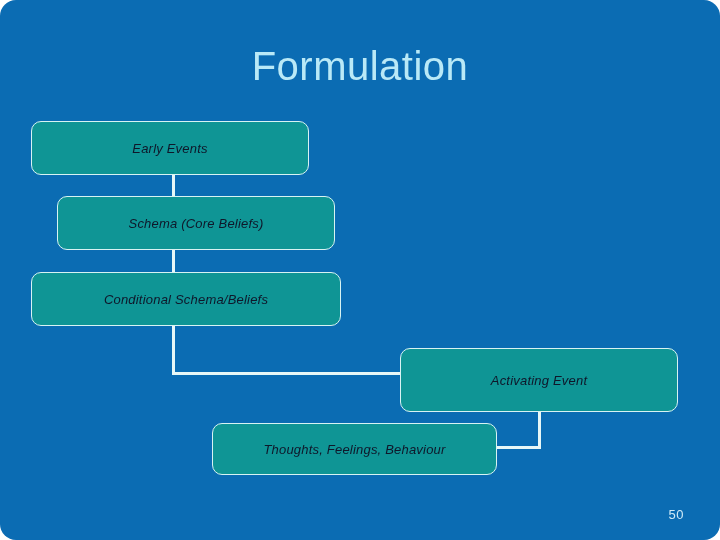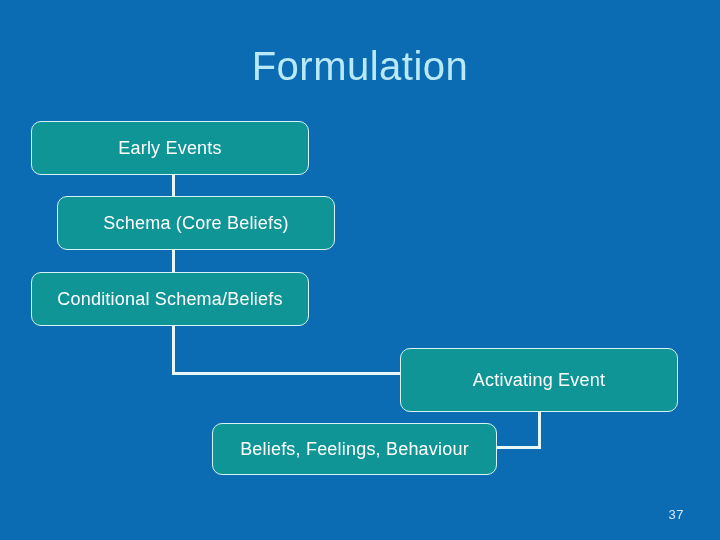--- a/index.html
+++ b/index.html
@@ -11,20 +11,21 @@
   body {
     font-family: "Liberation Sans", sans-serif;
   }
 
   #slide {
     position: relative;
     width: 720px;
     height: 540px;
     background: #0b6cb3;
     overflow: hidden;
+    border-radius: 16px;
   }
 
   
   #slide-title {
     position: absolute;
     left: 0;
     top: 42px;
     width: 720px;
     text-align: center;
     font-size: 40px;
@@ -36,35 +37,36 @@
     white-space: nowrap;
   }
 
   
   .flow-box {
     position: absolute;
     box-sizing: border-box;
     background: #0f9595;
     border: 1.5px solid #d8f3f3;
     border-radius: 10px;
-    color: #ffffff;
-    font-size: 18px;
+    color: #0f172a;
+    font-size: 13px;
     font-weight: 400;
     font-family: "Liberation Sans", sans-serif;
     display: flex;
     align-items: center;
     justify-content: center;
     text-align: center;
     letter-spacing: 0.2px;
     white-space: nowrap;
+    font-style: italic;
   }
 
   .box-early       { left: 31px;  top: 121px; width: 278px; height: 54px; }
   .box-schema      { left: 31px;  top: 196px; width: 278px; height: 54px; margin-left: 26px; }
-  .box-conditional { left: 31px;  top: 272px; width: 278px; height: 54px; }
+  .box-conditional { left: 31px;  top: 272px; width: 310px; height: 54px; }
   .box-activating  { left: 400px; top: 348px; width: 278px; height: 64px; }
   .box-thoughts    { left: 212px; top: 423px; width: 285px; height: 52px; }
 
   
   .conn {
     position: absolute;
     background: #e7f7f7;
   }
   .conn-v { width: 3px; }
   .conn-h { height: 3px; }
@@ -117,18 +119,18 @@
 
   <div class="flow-box box-conditional">
     <span>Conditional Schema/Beliefs</span>
   </div>
 
   <div class="flow-box box-activating">
     <span>Activating Event</span>
   </div>
 
   <div class="flow-box box-thoughts">
-    <span>Beliefs, Feelings, Behaviour</span>
+    <span>Thoughts, Feelings, Behaviour</span>
   </div>
 
-  <div id="page-number">37</div>
+  <div id="page-number">50</div>
 
 </div>
 
 </body></html>

